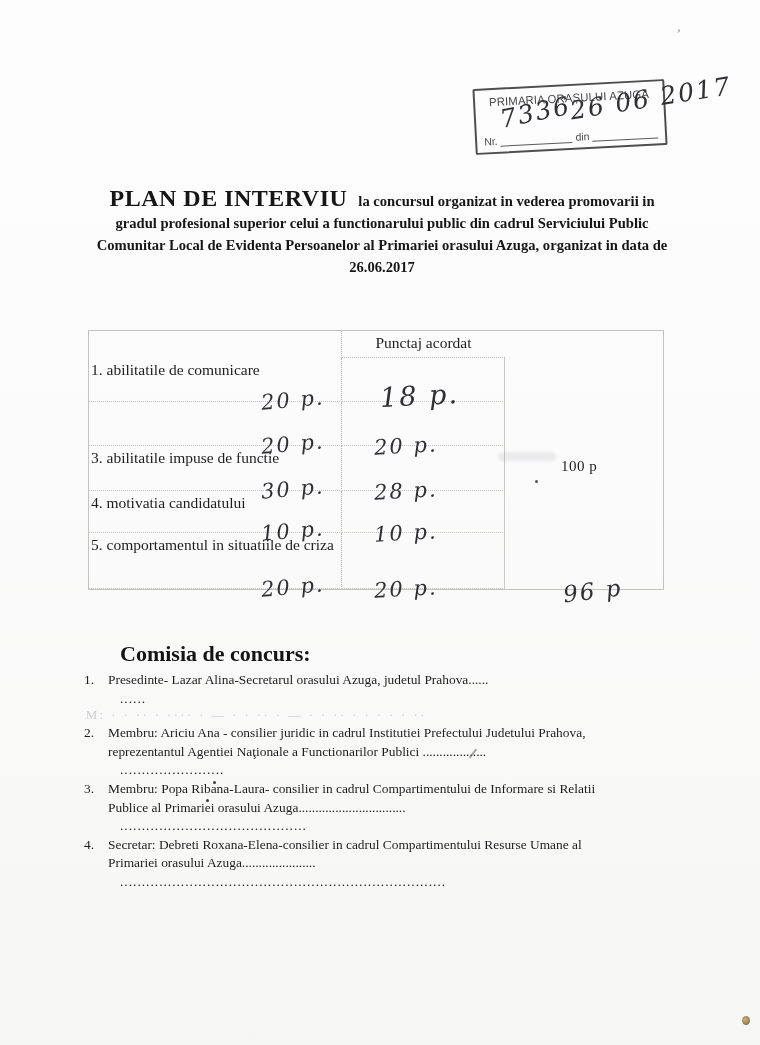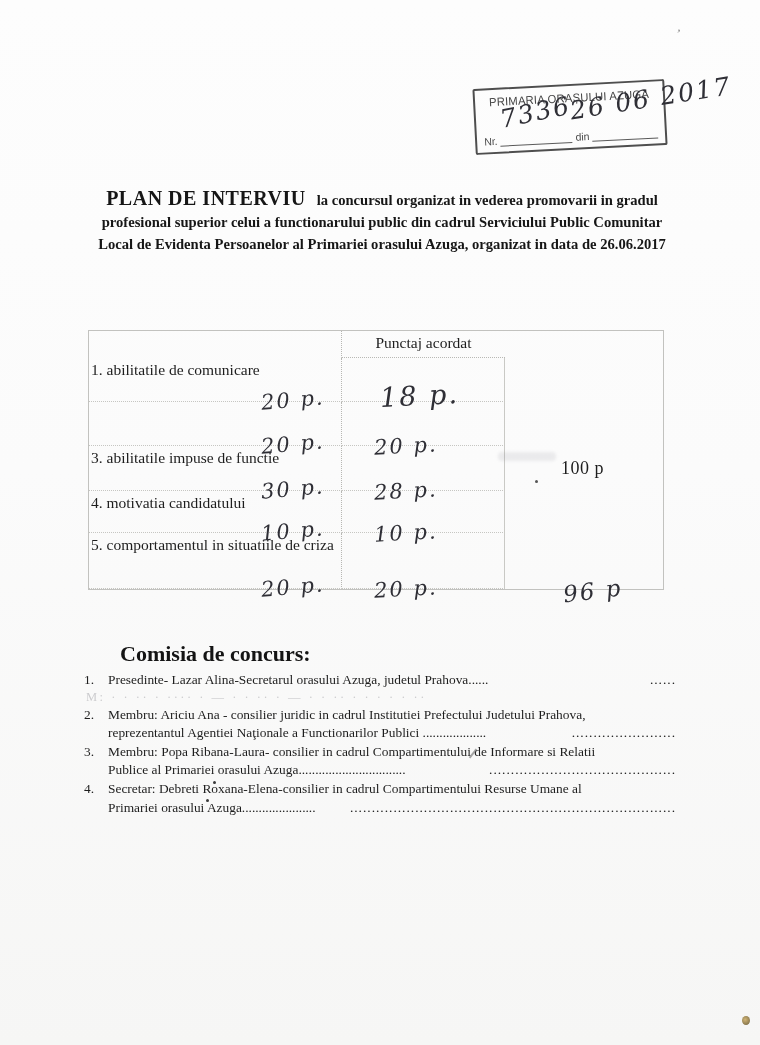--- a/index.html
+++ b/index.html
@@ -29,51 +29,51 @@
     font-family:"DejaVu Serif", serif;font-style:italic;color:#2f2f36;
     letter-spacing:2px;white-space:nowrap;line-height:1;
   }
   .stamp-number{position:absolute;left:24px;top:12px;font-size:25px;transform:rotate(-9deg);}
   .stamp-date{position:absolute;left:94px;top:4px;font-size:25px;transform:rotate(-6deg);}
   
   .title{
     position:absolute;left:92px;top:188px;width:580px;text-align:center;
     font-weight:bold;line-height:21px;color:#161616;
   }
-  .title-lead{font-size:20px;letter-spacing:.5px;margin-right:11px;}
+  .title-lead{font-size:24px;letter-spacing:.5px;margin-right:11px;}
   .title-rest{font-size:14.6px;}
   
   .itable{
     position:absolute;left:88px;top:330px;
     display:grid;grid-template-columns:253px 163px 158px;
     grid-template-rows:27px 44px 44px 45px 42px 56px;
     border:1px solid #c2c2bf;
   }
   .cell{position:relative;overflow:visible;}
   .hcell{font-size:15.5px;text-align:center;padding-top:3px;border-bottom:1px dotted #b9b9b5;}
   .hc1{font-size:16px;font-weight:normal;}
   .c0{border-right:1px dotted #b7b7b3;border-bottom:1px dotted #c6c6c2;
       font-size:15.5px;line-height:19px;padding:2px 2px 0 2px;}
   .c1{border-right:1px solid #c9c9c5;border-bottom:1px dotted #c6c6c2;}
   .hcell.hc2{border-left:1px dotted #b7b7b3;margin-left:-1px;}
   .hcell.hc3{border-left:1px solid #c9c9c5;margin-left:-1px;}
   .maxhw{position:absolute;right:16px;bottom:-10px;font-size:21px;transform:rotate(-5deg);z-index:3;}
   .awhw{position:absolute;left:32px;bottom:-12px;font-size:21px;transform:rotate(-3deg);z-index:3;}
   .row1 .awhw{font-size:27px;left:38px;bottom:-8px;}
   .total-cell{grid-column:3/4;grid-row:2/7;position:relative;}
-  .total-printed{position:absolute;left:56px;top:100px;font-size:18px;letter-spacing:.5px;}
+  .total-printed{position:absolute;left:56px;top:100px;font-size:15px;letter-spacing:.5px;}
   .total-dot{position:absolute;left:30px;top:122px;width:3px;height:3px;border-radius:50%;background:#555;}
   .total-hw{position:absolute;left:58px;bottom:-14px;font-size:23px;transform:rotate(-7deg);}
   
   .commission{position:absolute;left:84px;top:641px;width:592px;}
   .comm-heading{font-size:22px;font-weight:bold;margin:0 0 4px 36px;color:#141414;}
   .member{display:flex;font-size:13.4px;line-height:18.6px;}
   .member .num{flex:0 0 24px;}
   .member .body{flex:1;min-width:0;}
-  .member .line{white-space:nowrap;}
+  .member .line{white-space:nowrap;flex-direction:column;}
   .member .line.last{display:flex;justify-content:space-between;}
   .member .rdots{letter-spacing:1px;margin-left:12px;}
   .erased{
     opacity:.26;filter:blur(.4px);font-size:12.5px;letter-spacing:2.5px;
     color:#4a4a55;margin:0 0 1px 2px;white-space:nowrap;overflow:hidden;
   }
   
   .tick-topright{position:absolute;left:676px;top:26px;font-size:13px;color:#8a8a8a;transform:rotate(12deg);}
   .smudge{position:absolute;left:498px;top:452px;width:58px;height:9px;background:#8a8a95;
           opacity:.14;filter:blur(1.5px);border-radius:4px;}

